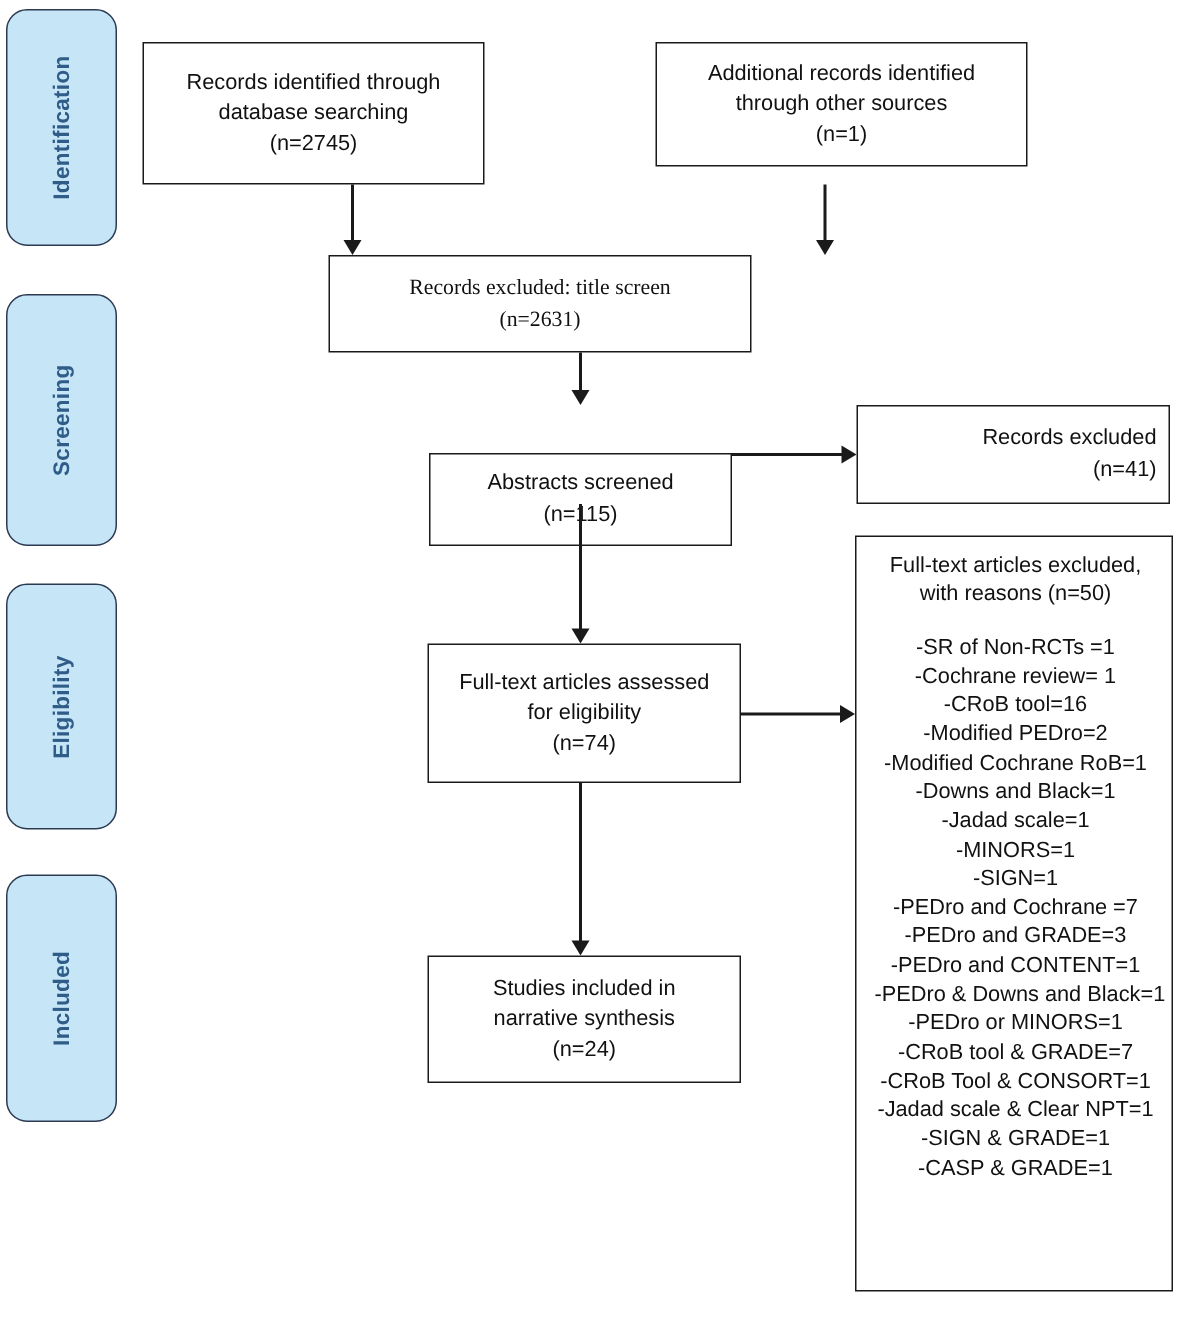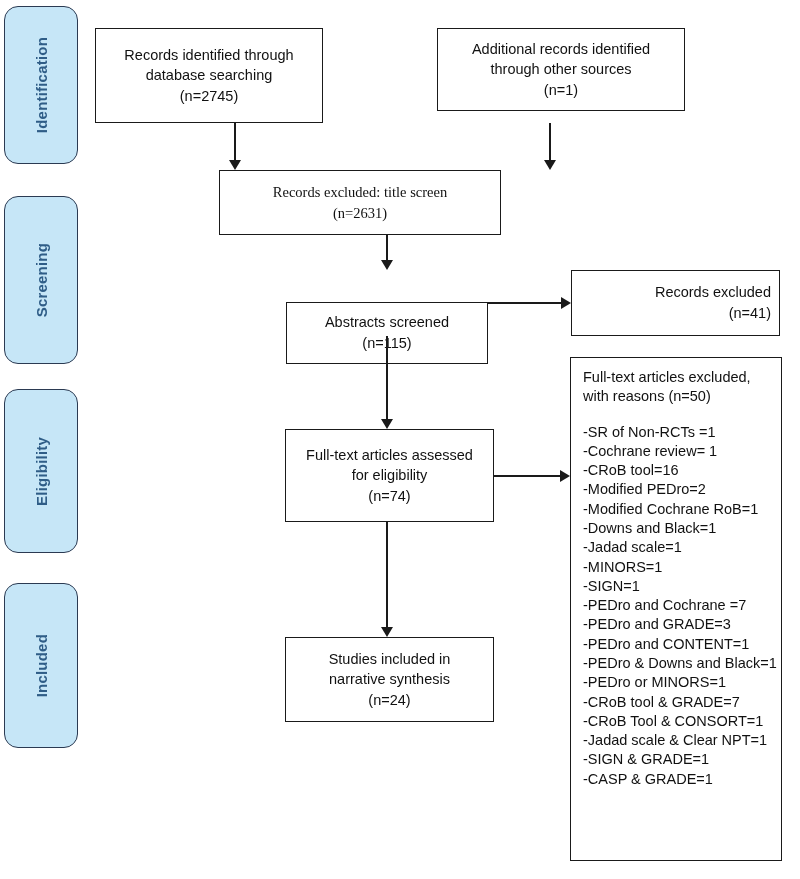--- a/index.html
+++ b/index.html
@@ -59,26 +59,26 @@
   .reasons{
     position:absolute;
     background:#ffffff;
     border:1.7px solid #1a1a1a;
     box-sizing:border-box;
     padding:10px 10px 8px 12px;
     font-size:14.5px;
     line-height:1.33;
   }
   .reasons .r-head{
-    text-align:left;
+    text-align:center;
     margin-bottom:16px;
   }
   .reasons .r-head .line{display:block;white-space:nowrap;}
   .reasons .r-list{
-    text-align:left;
+    text-align:center;
   }
   .reasons .r-list .r-item{
     display:block;
     white-space:nowrap;
   }
 
   
   .vline{position:absolute;background:#1a1a1a;width:1.8px;}
   .hline{position:absolute;background:#1a1a1a;height:1.8px;}
   .arrow-down{

